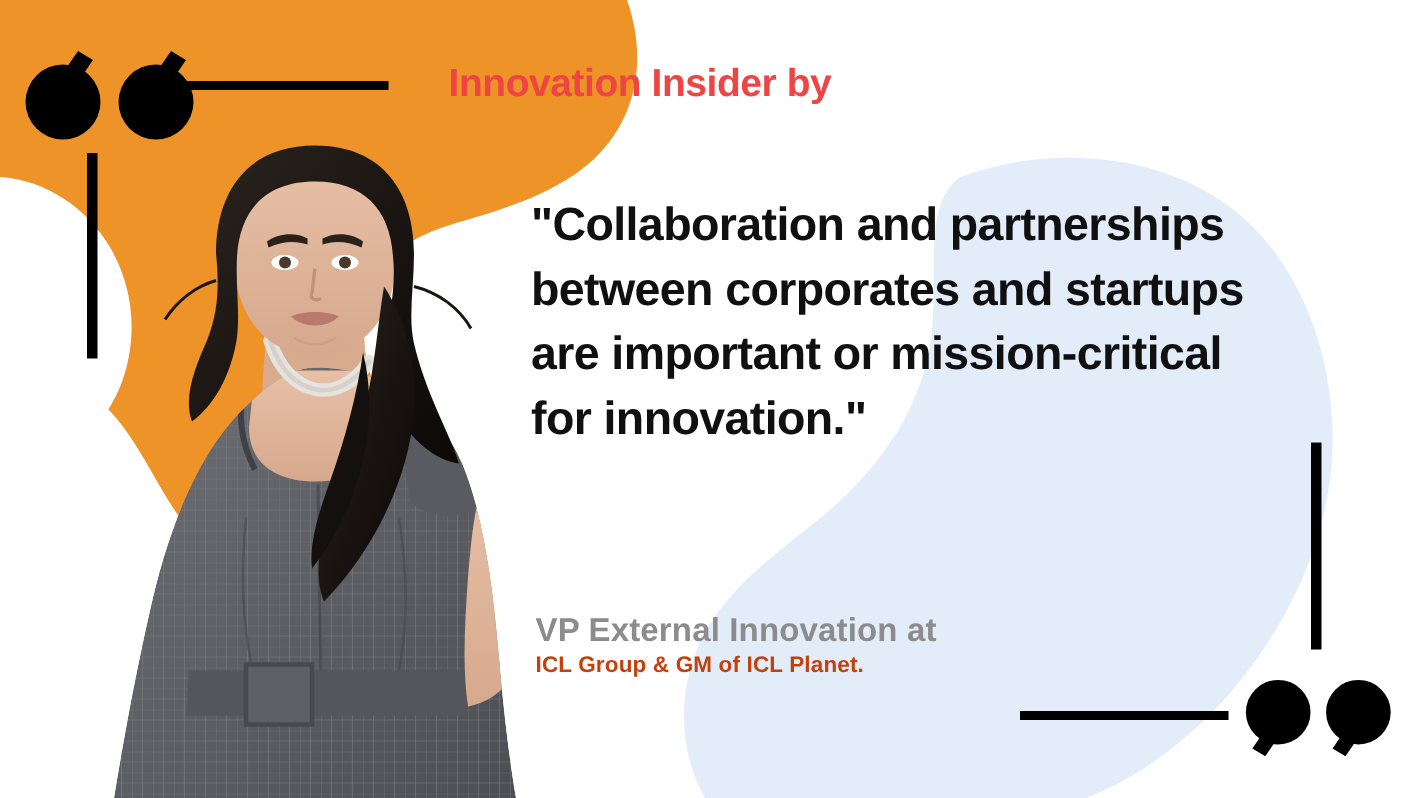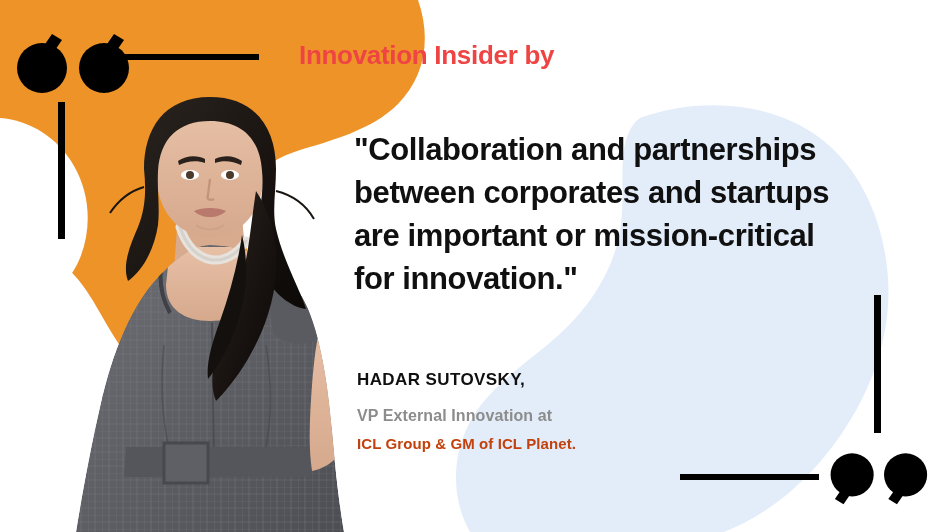--- a/index.html
+++ b/index.html
@@ -85,21 +85,21 @@
     left:357px; top:370px;
     font-size:17px;
     font-weight:700;
     letter-spacing:0.4px;
     color:#101010;
     white-space:nowrap;
   }
   .attrib-role {
     position:absolute;
     left:357px; top:407px;
-    font-size:16px;
+    font-size:22px;
     font-weight:700;
     letter-spacing:0.1px;
     color:#8c8c8c;
     white-space:nowrap;
   }
   .attrib-org {
     position:absolute;
     left:357px; top:434px;
     width:230px;
     font-size:15px;
@@ -284,17 +284,16 @@
       <circle cx="88" cy="42" r="25"></circle>
     </g>
   </svg>
 
   <div class="vbar-left"></div>
   <div class="vbar-right"></div>
   <div class="footer-rule"></div>
 
   <div class="quote-text">"Collaboration and partnerships between corporates and startups are important or mission-critical for innovation."</div>
 
-  <div class="attrib-name">HADAR SUTOVSKY,</div>
   <div class="attrib-role">VP External Innovation  at</div>
   <div class="attrib-org">ICL Group &amp; GM of ICL Planet.</div>
 
 </div>
 
 </body></html>

